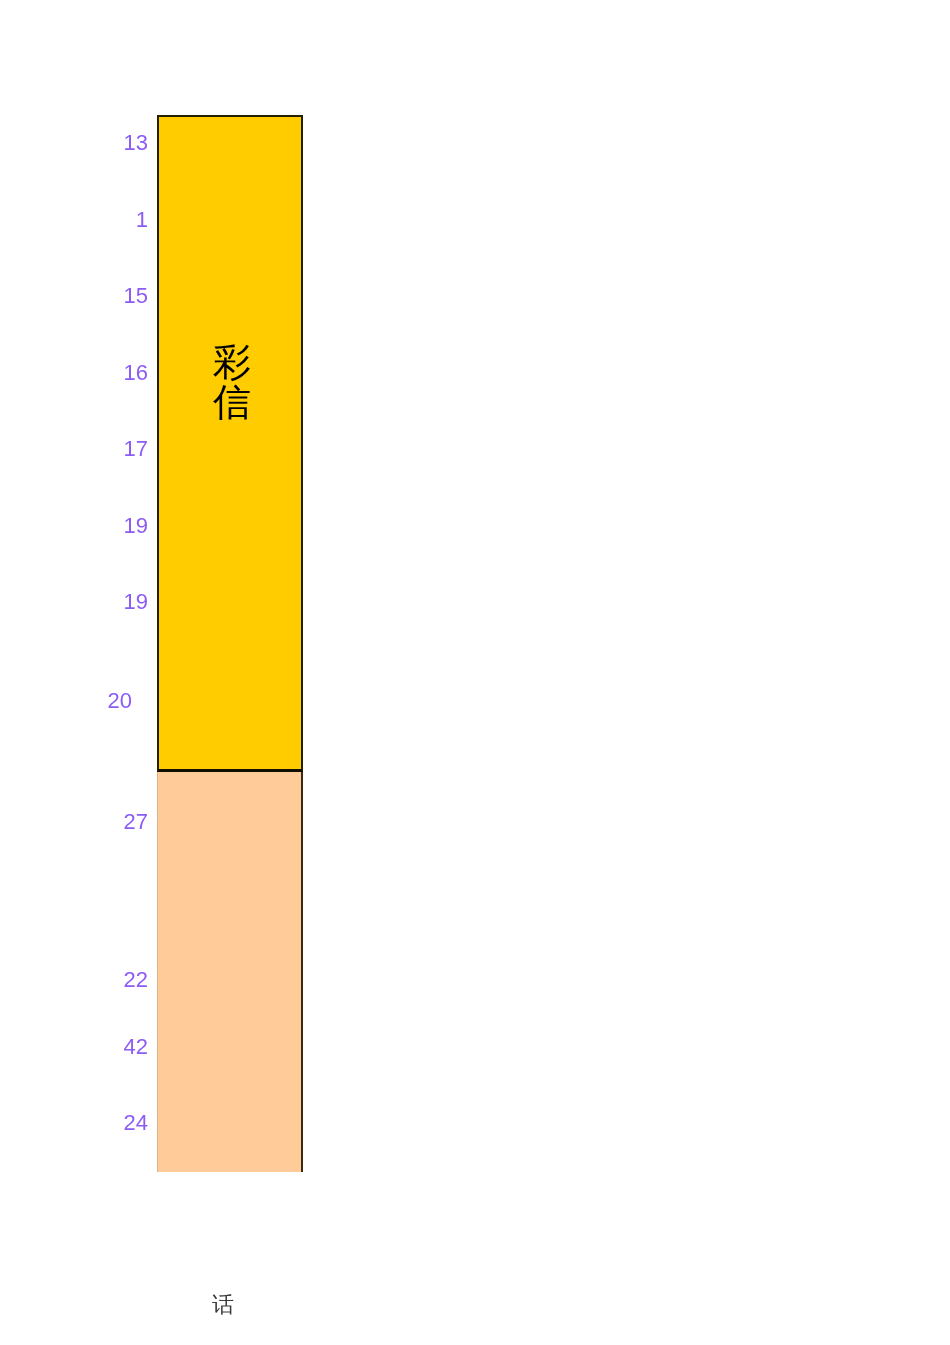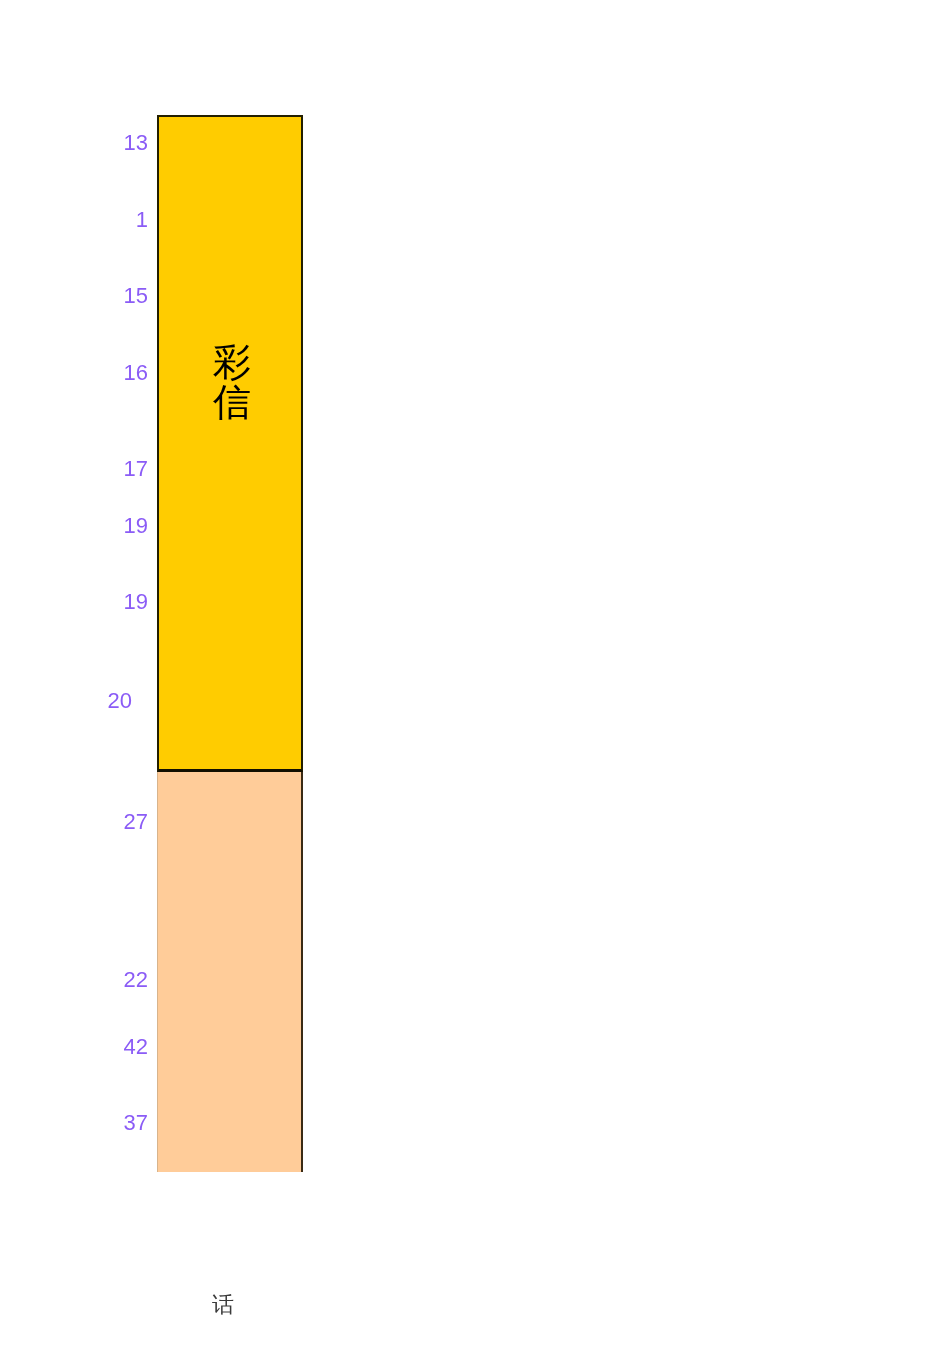--- a/index.html
+++ b/index.html
@@ -104,28 +104,28 @@
 </head>
 <body>
 
 <div id="canvas">
 
   <div id="row-gutter">
     <div class="row-label" style="top:130px; left:98px;">13</div>
     <div class="row-label" style="top:207px; left:98px;">1</div>
     <div class="row-label" style="top:283px; left:98px;">15</div>
     <div class="row-label" style="top:360px; left:98px;text-align:right;">16</div>
-    <div class="row-label" style="top:456px; left:98px;">17</div>
+    <div class="row-label" style="top:436px; left:98px;">17</div>
     <div class="row-label" style="top:513px; left:98px;">19</div>
     <div class="row-label" style="top:589px; left:98px;">19</div>
     <div class="row-label" style="top:688px; left:82px;">20</div>
     <div class="row-label" style="top:809px; left:98px;">27</div>
     <div class="row-label" style="top:934px; left:98px;margin-top:33px;">22</div>
     <div class="row-label" style="top:1034px; left:98px;">42</div>
-    <div class="row-label" style="top:1110px; left:98px;">37</div>
+    <div class="row-label" style="top:1110px; left:98px;">24</div>
   </div>
 
   <div id="bar-stack">
 
     <div id="segment-mms" class="bar-segment">
       <div id="segment-mms-label">
         <span class="cjk-char">彩</span>
         <span class="cjk-char">信</span>
       </div>
     </div>

